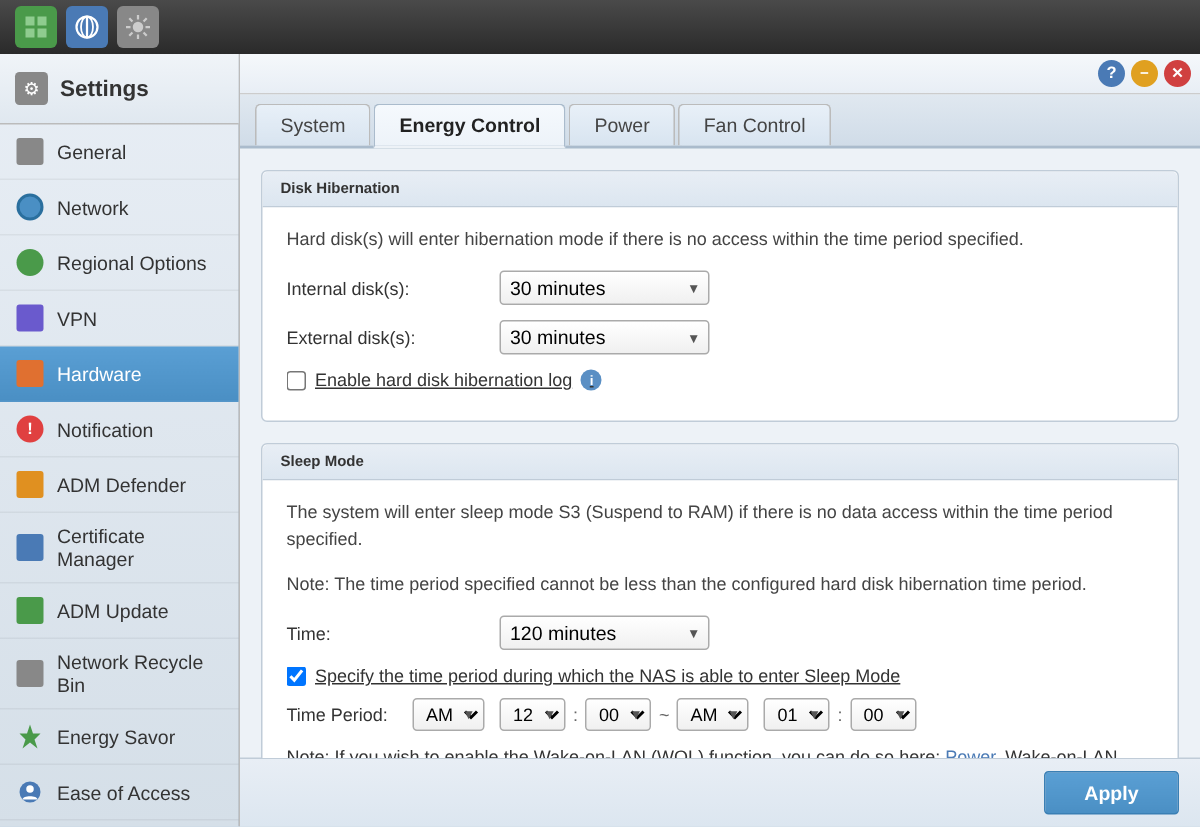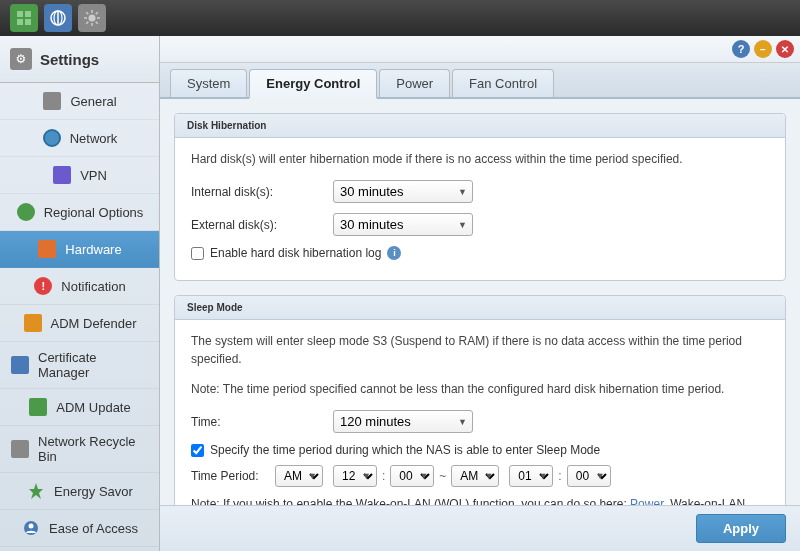--- a/index.html
+++ b/index.html
@@ -60,21 +60,20 @@
       display: flex; align-items: center; justify-content: center;
       color: white; font-size: 12px;
     }
     .sidebar-header-title { font-size: 15px; font-weight: bold; color: #333; }
     .sidebar-item {
       display: flex; align-items: center; gap: 8px;
       padding: 8px 10px;
       cursor: pointer;
       color: #333;
       border-bottom: 1px solid rgba(0,0,0,0.05);
-      justify-content: center;
     }
     .sidebar-item.active {
       background: linear-gradient(to bottom, #5a9fd4, #4a8fc4);
       color: white;
     }
     .sidebar-item-icon {
       width: 20px; height: 20px;
       display: flex; align-items: center; justify-content: center;
       flex-shrink: 0;
     }
@@ -209,20 +208,21 @@
     }
 
     
     .checkbox-row {
       display: flex;
       align-items: flex-end;
       gap: 6px;
       margin-bottom: 8px;
       font-size: 12px;
       color: #333;
+      text-decoration: underline;
     }
     .checkbox-row input[type="checkbox"] { cursor: pointer; }
     .info-icon {
       width: 14px; height: 14px; background: #5a8fc4; border-radius: 50%;
       display: inline-flex; align-items: center; justify-content: center;
       color: white; font-size: 9px; font-weight: bold; cursor: pointer;
       flex-shrink: 0;
     }
 
     
@@ -317,29 +317,29 @@
       <span>General</span>
     </div>
     <div class="sidebar-item">
       <div class="sidebar-item-icon">
           <div class="icon-network"></div>
         </div>
       <span>Network</span>
     </div>
     <div class="sidebar-item">
       <div class="sidebar-item-icon">
+          <div class="icon-regional"></div>
+        </div>
+      <span>Regional Options</span>
+    </div>
+    <div class="sidebar-item">
+      <div class="sidebar-item-icon">
           <div class="icon-vp"></div>
         </div>
       <span>VPN</span>
-    </div>
-    <div class="sidebar-item">
-      <div class="sidebar-item-icon">
-          <div class="icon-regional"></div>
-        </div>
-      <span>Regional Options</span>
     </div>
     <div class="sidebar-item active">
       <div class="sidebar-item-icon">
           <div class="icon-hardware"></div>
         </div>
       <span>Hardware</span>
     </div>
     <div class="sidebar-item">
       <div class="sidebar-item-icon">
           <div class="icon-notification">!</div>

